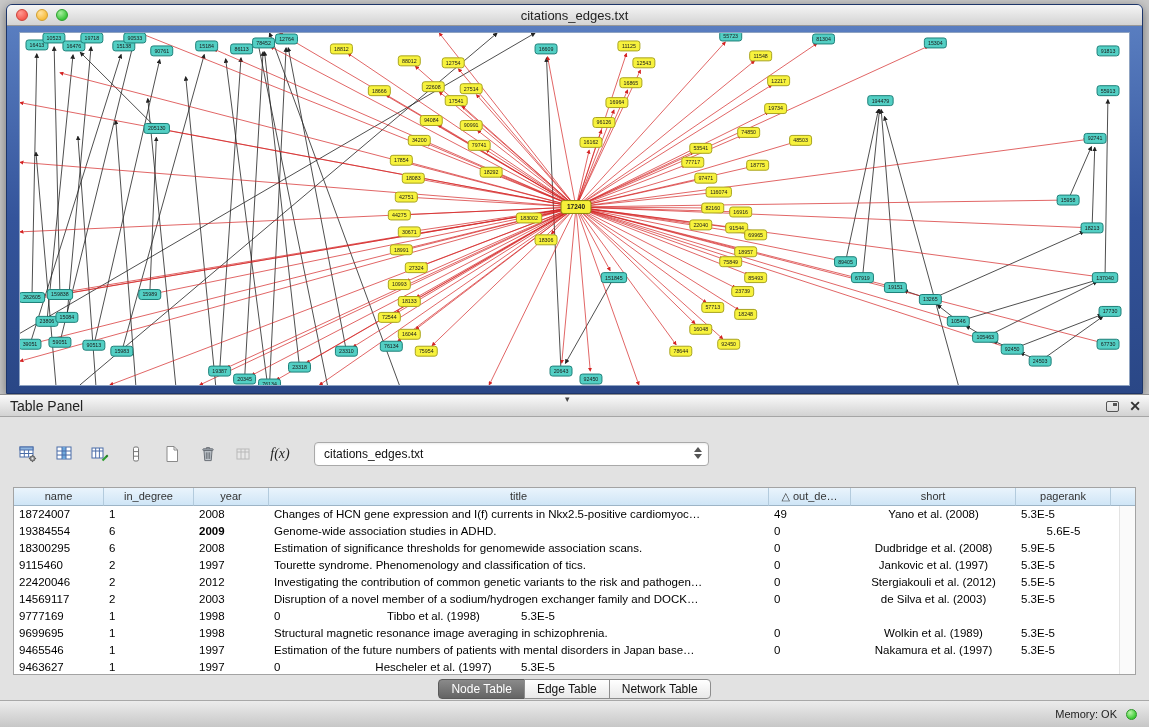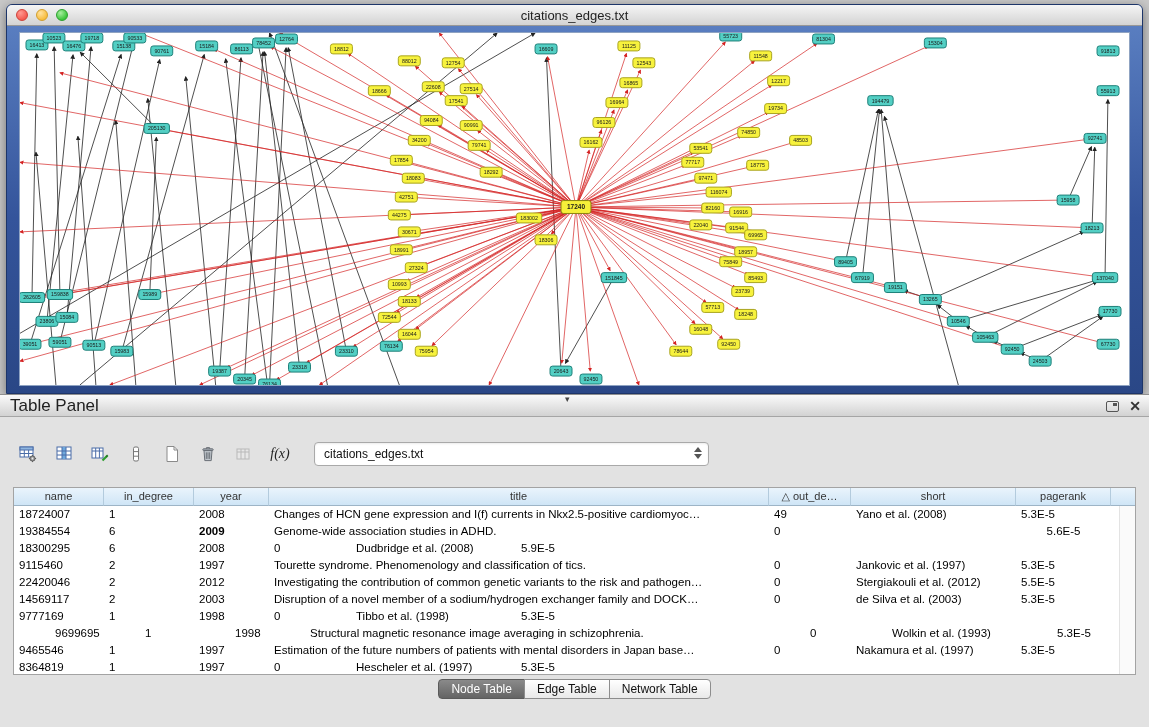--- a/index.html
+++ b/index.html
@@ -19,21 +19,21 @@
   .light.yellow { background:radial-gradient(circle at 35% 30%,#ffe2a0,#f7bd3e 70%); border:1px solid #d29e2c; }
   .light.green { background:radial-gradient(circle at 35% 30%,#a8eea0,#3dc53c 70%); border:1px solid #2ba02c; }
   .win-title { text-align:center; line-height:21px; font-size:13px; color:#222; }
   .canvas-wrap { position:absolute; left:12px; right:12px; top:27px; bottom:7px;
     background:#fff; border:1px solid #8fa3c2; overflow:hidden; }
   #net-svg { width:100%; height:100%; display:block; }
 
   
   #table-panel { position:absolute; left:0; top:394px; width:1149px; height:333px; background:#e2e2e2; border-top:1px solid #8f8f8f; }
   .tp-header { height:22px; background:linear-gradient(#fafafa,#d2d2d2); border-bottom:1px solid #a5a5a5; position:relative; }
-  .tp-title { position:absolute; left:10px; top:0; line-height:22px; font-size:17px; color:#222; }
+  .tp-title { position:absolute; left:10px; top:0; line-height:22px; font-size:14px; color:#222; }
   .tp-header-icons { position:absolute; right:8px; top:0; height:22px; display:flex; align-items:center; gap:10px; }
   .tp-float { width:13px; height:11px; border:1.5px solid #555; border-radius:2px; position:relative; }
   .tp-float:before { content:""; position:absolute; right:1px; top:1px; width:4px; height:3px; background:#555; }
   .tp-close { font-size:14px; font-weight:bold; color:#333; line-height:22px; }
   .splitter-grip { position:absolute; left:565px; top:-1px; font-size:9px; color:#444; }
 
   .tp-toolbar { position:absolute; left:12px; top:42px; height:34px; display:flex; align-items:center; gap:4px; }
   .tbtn { width:32px; height:28px; display:flex; align-items:center; justify-content:center; border-radius:3px; }
   .tbtn svg { display:block; }
   .fx-label { font-style:italic; font-family:"Liberation Serif",serif; font-size:14px; color:#222; }
@@ -45,21 +45,21 @@
   .combo-arrows .down { width:0; height:0; border-left:4px solid transparent; border-right:4px solid transparent; border-top:5px solid #555; }
 
   .table-wrap { position:absolute; left:13px; top:92px; width:1123px; height:188px; background:#fff; border:1px solid #a3a3a3; overflow:hidden; }
   #thead { display:flex; height:18px; }
   .th { background:linear-gradient(#eaf4fc,#cfe5f6); border-right:1px solid #b3cbdd; border-bottom:1px solid #9db4c6;
     font-size:11px; color:#333; text-align:center; line-height:17px; overflow:hidden; white-space:nowrap; flex:none; }
   .th-filler { flex:1; background:linear-gradient(#eaf4fc,#cfe5f6); border-bottom:1px solid #9db4c6; }
   #tbody { position:absolute; left:0; right:16px; top:18px; bottom:0; }
   .trow { display:flex; height:17px; }
   .td { font-size:11.5px; color:#000; line-height:17px; padding:0 5px; overflow:hidden; white-space:nowrap; flex:none; }
-  .td.center { }
+  .td.center { text-align:center; }
   .vscroll { position:absolute; right:0; top:18px; bottom:0; width:16px; background:#fafafa; border-left:1px solid #e3e3e3; }
 
   .tp-tabs { position:absolute; left:0; top:281px; width:100%; height:25px; display:flex; justify-content:center; align-items:center; }
   .tab { height:20px; line-height:18px; padding:0 12px; font-size:12px; border:1px solid #8d8d8d; margin-left:-1px;
     background:linear-gradient(#ffffff,#e9e9e9); color:#111; }
   .tab.first { border-radius:4px 0 0 4px; margin-left:0; }
   .tab.last { border-radius:0 4px 4px 0; }
   .tab.active { background:linear-gradient(#8a8a8a,#646464); color:#fff; border-color:#5a5a5a; }
 
   .tp-status { position:absolute; left:0; bottom:0; width:100%; height:27px;
@@ -771,20 +771,21 @@
           <div class="td" style="width: 75px; font-weight: bold;">2009</div>
           <div class="td" style="width: 500px;">Genome-wide association studies in ADHD.</div>
           <div class="td" style="width: 82px;">0</div>
           <div class="td center" style="width: 165px; margin-top: 48px;">Franke et al. (2009)</div>
           <div class="td" style="width: 95px; text-align: center;">5.6E-5</div>
         </div>
         <div class="trow">
           <div class="td" style="width: 90px;">18300295</div>
           <div class="td" style="width: 90px;">6</div>
           <div class="td" style="width: 75px;">2008</div>
+          <div class="td" style="width: 500px;">Estimation of significance thresholds for genomewide association scans.</div>
           <div class="td" style="width: 82px;">0</div>
           <div class="td center" style="width: 165px;">Dudbridge et al. (2008)</div>
           <div class="td" style="width: 95px;">5.9E-5</div>
         </div>
         <div class="trow">
           <div class="td" style="width: 90px;">9115460</div>
           <div class="td" style="width: 90px;">2</div>
           <div class="td" style="width: 75px;">1997</div>
           <div class="td" style="width: 500px;">Tourette syndrome. Phenomenology and classification of tics.</div>
           <div class="td" style="width: 82px;">0</div>
@@ -811,48 +812,52 @@
         </div>
         <div class="trow">
           <div class="td" style="width: 90px;">9777169</div>
           <div class="td" style="width: 90px;">1</div>
           <div class="td" style="width: 75px;">1998</div>
           <div class="td" style="width: 82px;">0</div>
           <div class="td center" style="width: 165px;">Tibbo et al. (1998)</div>
           <div class="td" style="width: 95px;">5.3E-5</div>
         </div>
         <div class="trow">
-          <div class="td" style="width: 90px; margin-left: 36px;">9699695</div>
+          <div class="td" style="width: 90px;">9699695</div>
           <div class="td" style="width: 90px;">1</div>
           <div class="td" style="width: 75px;">1998</div>
           <div class="td" style="width: 500px;">Structural magnetic resonance image averaging in schizophrenia.</div>
           <div class="td" style="width: 82px;">0</div>
-          <div class="td center" style="width: 165px;">Wolkin et al. (1993)</div>
+          <div class="td center" style="width: 165px;">Wolkin et al. (1989)</div>
           <div class="td" style="width: 95px;">5.3E-5</div>
         </div>
         <div class="trow">
           <div class="td" style="width: 90px;">9465546</div>
           <div class="td" style="width: 90px;">1</div>
           <div class="td" style="width: 75px;">1997</div>
           <div class="td" style="width: 500px;">Estimation of the future numbers of patients with mental disorders in Japan base…</div>
           <div class="td" style="width: 82px;">0</div>
           <div class="td center" style="width: 165px;">Nakamura et al. (1997)</div>
           <div class="td" style="width: 95px;">5.3E-5</div>
         </div>
         <div class="trow">
-          <div class="td" style="width: 90px;">8364819</div>
+          <div class="td" style="width: 90px;">9463627</div>
           <div class="td" style="width: 90px;">1</div>
           <div class="td" style="width: 75px;">1997</div>
           <div class="td" style="width: 82px;">0</div>
           <div class="td center" style="width: 165px;">Hescheler et al. (1997)</div>
           <div class="td" style="width: 95px;">5.3E-5</div>
         </div>
       </div>
     <div class="vscroll"></div>
   </div>
 
   <div class="tp-tabs">
     <span class="tab first active">Node Table</span>
     <span class="tab">Edge Table</span>
     <span class="tab last">Network Table</span>
   </div>
 
+  <div class="tp-status">
+    <span class="mem-label">Memory: OK</span>
+    <span class="mem-dot"></span>
+  </div>
 </div>
 
 </body></html>

